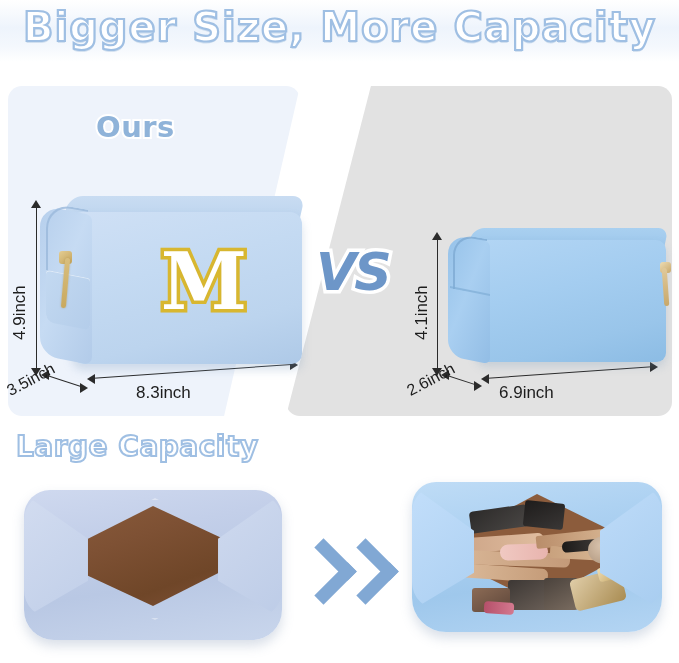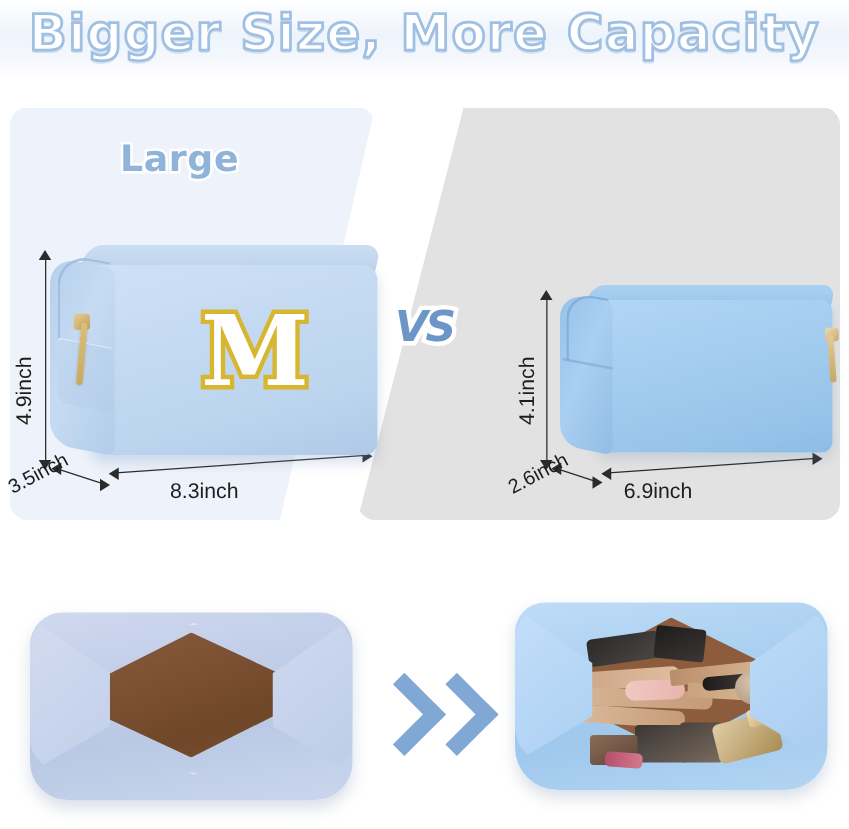--- a/index.html
+++ b/index.html
@@ -56,21 +56,21 @@
     left:458px;top:110px;
     color:#3a3a3a;
     -webkit-text-stroke:4px #ffffff;
     paint-order:stroke fill;
   }
 
   
   .vs-badge{
     position:absolute;left:316px;top:242px;
     font-family:"DejaVu Sans", sans-serif;
-    font-weight:bold;font-style:italic;font-size:34px;
+    font-weight:bold;font-style:italic;font-size:52px;
     color:#6d96c8;
     -webkit-text-stroke:7px #ffffff;
     paint-order:stroke fill;
     letter-spacing:-2px;
     z-index:30;
   }
 
   
   .bag-ours{position:absolute;left:40px;top:196px;width:268px;height:172px;z-index:10;}
   .bag-ours .top-face{
@@ -247,21 +247,21 @@
 
 <div class="stage">
 
   <div class="title-band">
     <div class="main-title">Bigger Size, More Capacity</div>
   </div>
 
   <div class="panel-ours"></div>
   <div class="panel-others"></div>
 
-  <div class="panel-label label-ours">Large</div>
+  <div class="panel-label label-ours">Ours</div>
 
   <div class="bag-ours">
     <div class="top-face"></div>
     <div class="front"></div>
     <div class="side"></div>
     <div class="side-pocket"></div>
     <div class="zip-arc"></div>
     <div class="zip-head"></div>
     <div class="zip-pull"></div>
     <div class="patch-m">M</div>
@@ -302,20 +302,21 @@
   <div class="dim-line dim-h" style="left:444px;top:374px;width:36px;transform:rotate(18deg);transform-origin:left center;"></div>
   <div class="arrowhead" style="left:441px;top:370px;border-top:5px solid transparent;border-bottom:5px solid transparent;border-right:8px solid #2b2b2b;"></div>
   <div class="arrowhead" style="left:474px;top:381px;border-top:5px solid transparent;border-bottom:5px solid transparent;border-left:8px solid #2b2b2b;"></div>
   <div class="dim-text rotdiag" style="left:404px;top:384px;font-size:16px;">2.6inch</div>
 
   <div class="dim-line dim-h" style="left:484px;top:378px;width:172px;transform:rotate(-4deg);transform-origin:left center;"></div>
   <div class="arrowhead" style="left:481px;top:374px;border-top:5px solid transparent;border-bottom:5px solid transparent;border-right:8px solid #2b2b2b;"></div>
   <div class="arrowhead" style="left:650px;top:362px;border-top:5px solid transparent;border-bottom:5px solid transparent;border-left:8px solid #2b2b2b;"></div>
   <div class="dim-text" style="left:499px;top:383px;">6.9inch</div>
 
+  <div class="cap-title">Large Capacity</div>
 
   <div class="open-bag ob-empty">
     <div class="ob-body"></div>
     <div class="ob-interior"></div>
     <div class="ob-zip"></div>
     <div class="ob-flapL"></div>
     <div class="ob-flapR"></div>
   </div>
 
   <div class="chev c1"></div>

